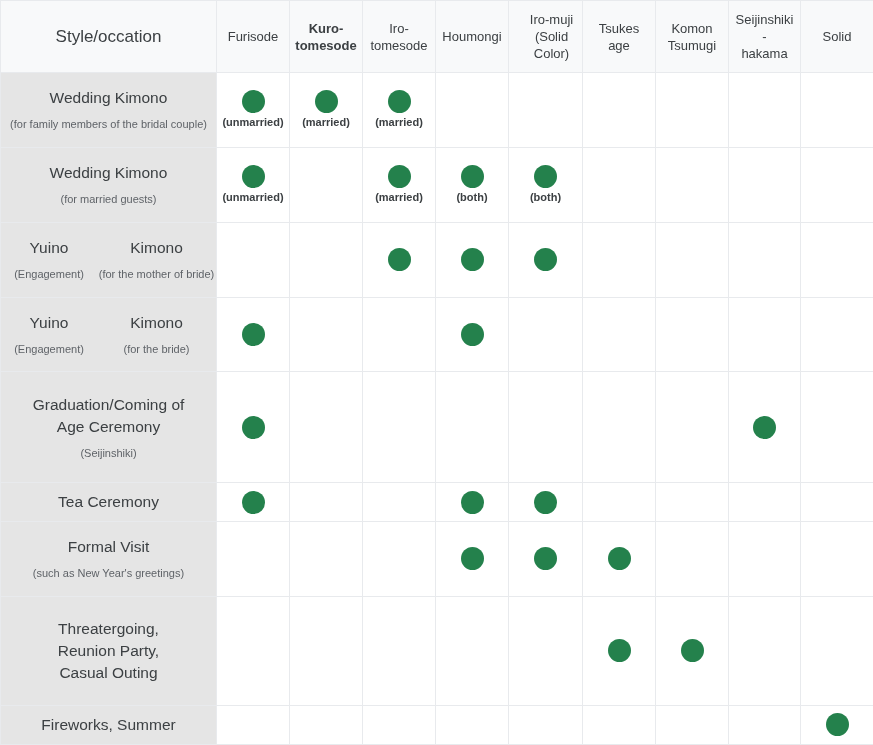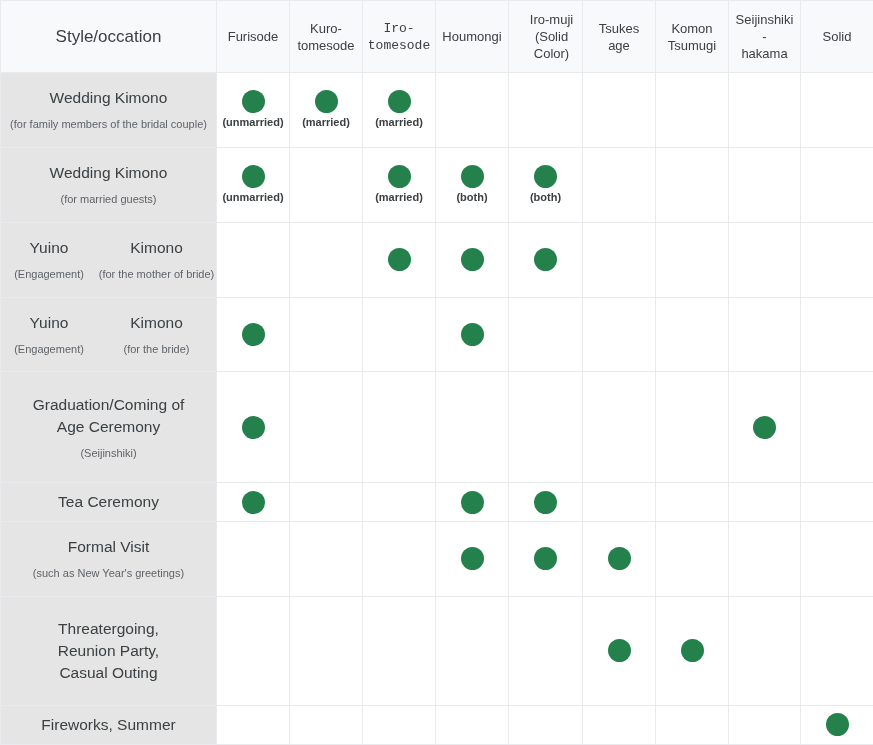--- a/index.html
+++ b/index.html
@@ -98,23 +98,23 @@
     <col style="width:74px">
     <col style="width:73px">
     <col style="width:73px">
     <col style="width:72px">
     <col style="width:73px">
   </colgroup>
   <thead>
     <tr>
       <th class="col-occasion">Style/occation</th>
     <th style="white-space: pre-line;">Furisode</th>
-        <th style="white-space: pre-line;">Kuro-
+        <th style="white-space: pre-line; font-weight: bold;">Kuro-
 tomesode</th>
-        <th style="white-space: pre-line; font-family: Liberation Mono, monospace;">Iro-
+        <th style="white-space: pre-line;">Iro-
 tomesode</th>
         <th style="white-space: pre-line;">Houmongi</th>
         <th style="white-space: pre-line; padding-left: 12px;">Iro-muji
 (Solid
 Color)</th>
         <th style="white-space: pre-line;">Tsukes
 age</th>
         <th style="white-space: pre-line;">Komon
 Tsumugi</th>
         <th style="white-space: pre-line;">Seijinshiki

